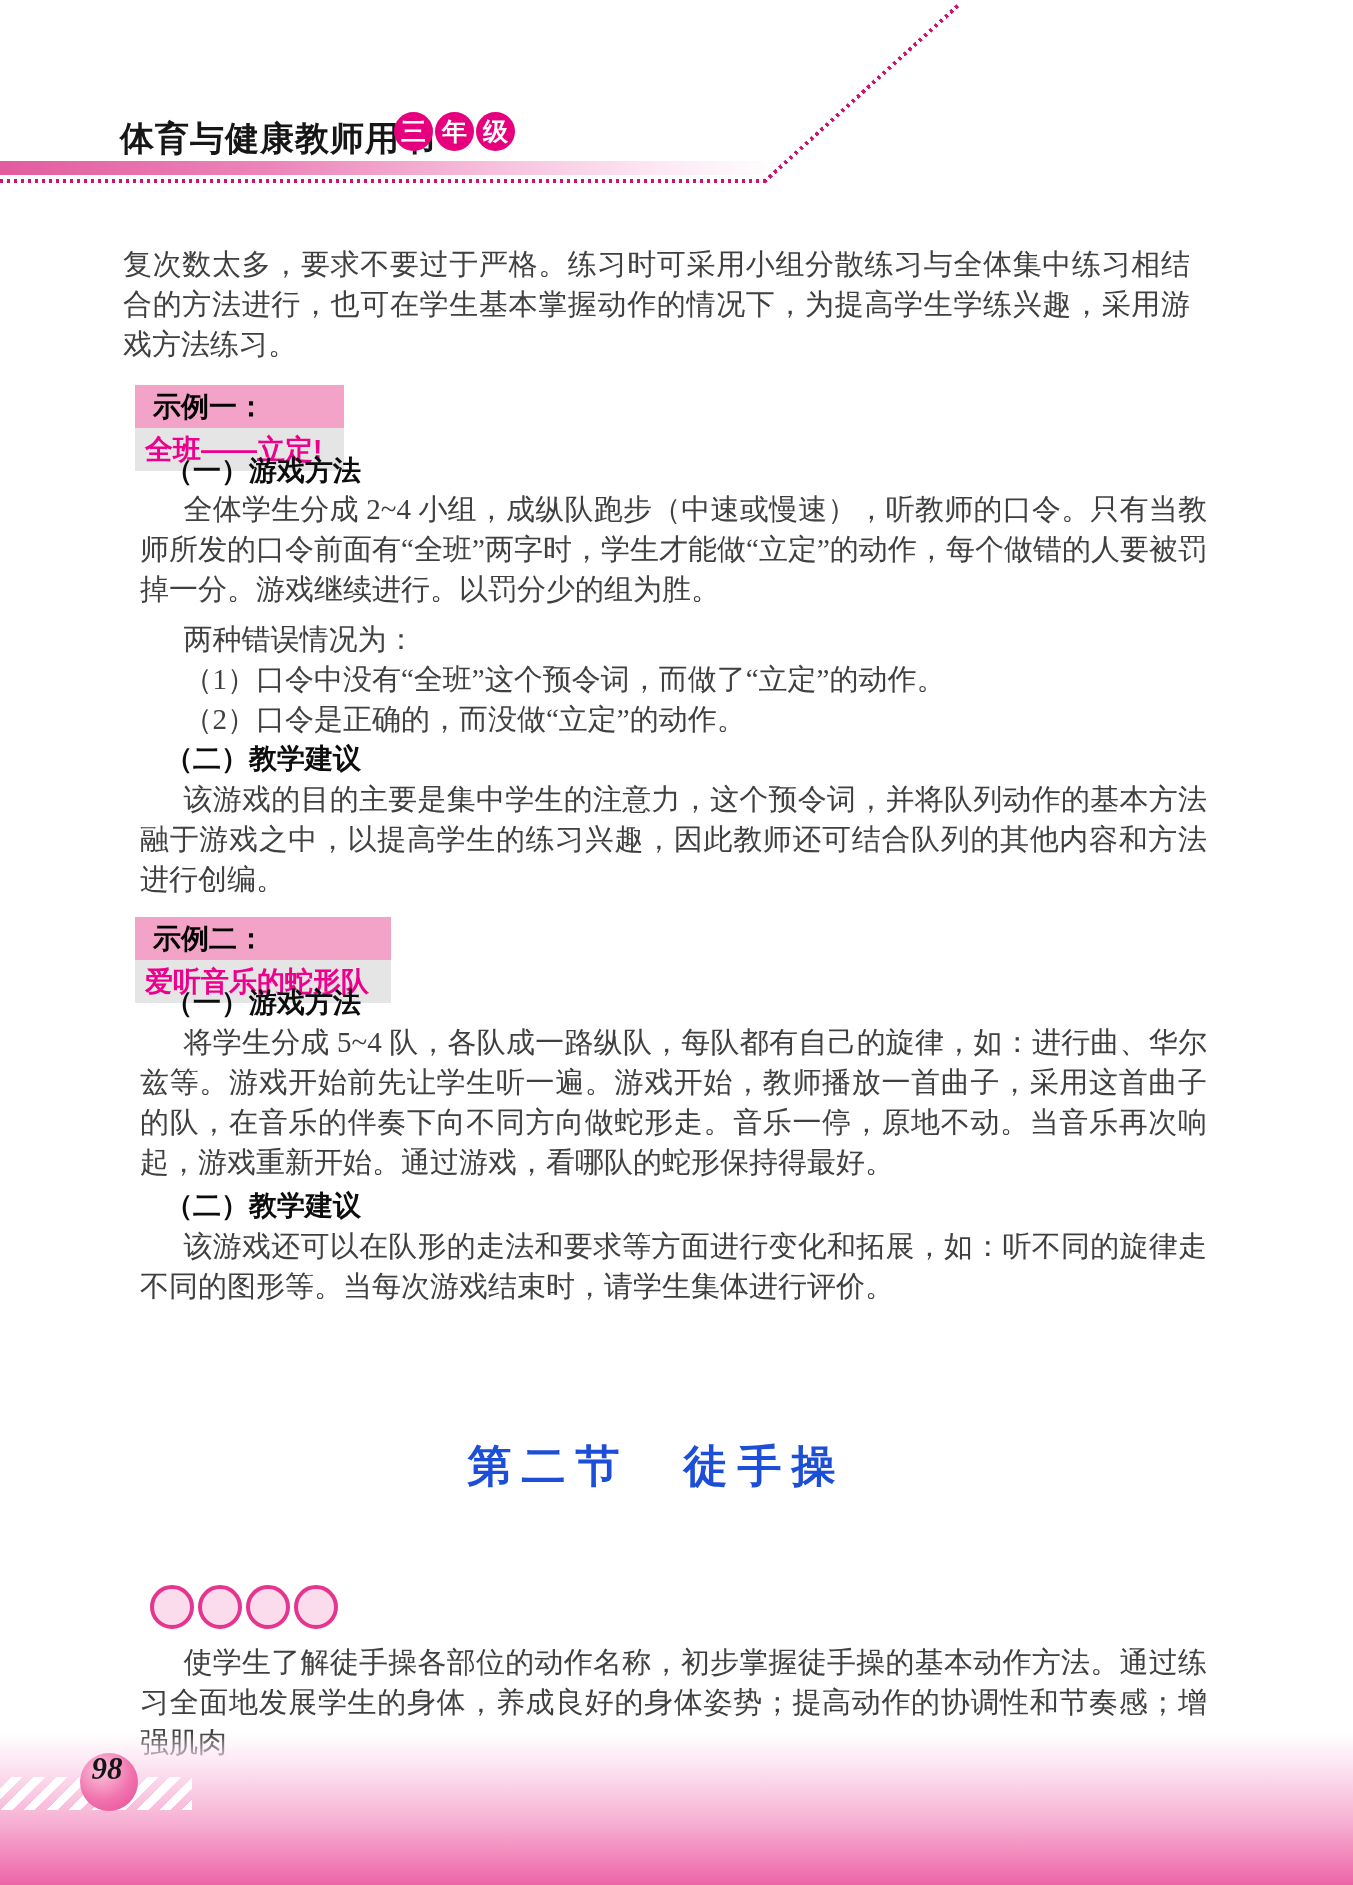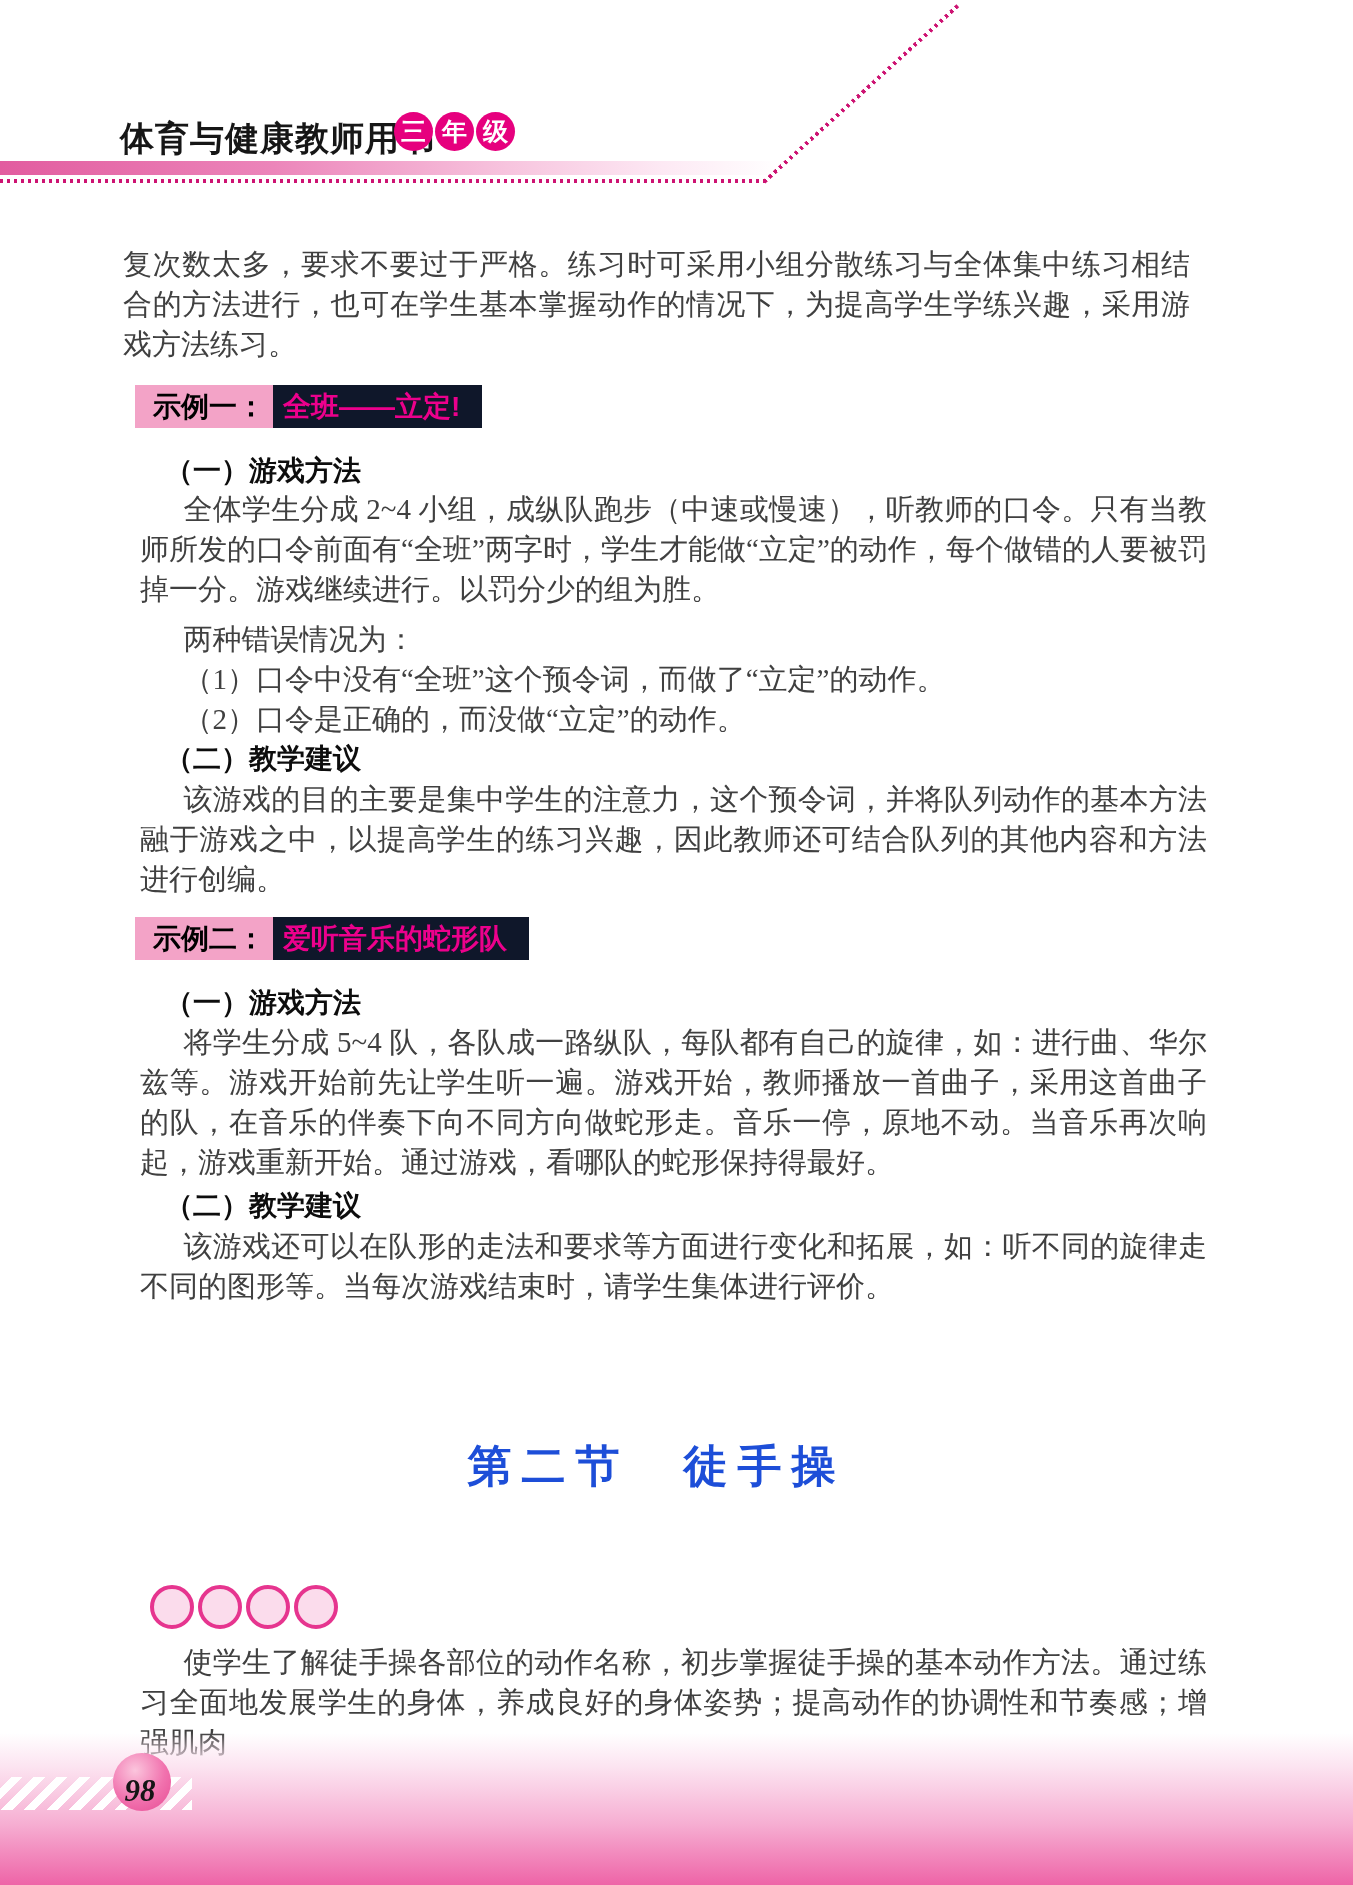--- a/index.html
+++ b/index.html
@@ -42,28 +42,28 @@
     font-size:29px; line-height:40px; text-align:justify; color:#404040;
   }
   .indent { text-indent:1.5em;margin-left:17px; }
   .subhead {
     position:absolute; left:123px; width:1067px; padding-left:42px;
     font-family:"Liberation Sans", sans-serif; font-weight:bold;
     font-size:28px; line-height:40px; color:#0d0d0d;
   }
 
   
-  .example-header { position:absolute; left:135px; height:43px; display:flex; }
+  .example-header { position:absolute; left:135px; height:43px; display:flex;flex-direction:column; }
   .example-label {
     background:#f3a3c7; color:#000;
     font-family:"Liberation Sans", sans-serif; font-weight:bold; font-size:28px;
     line-height:43px; padding:0 8px 0 18px; white-space:nowrap;
   }
   .example-title {
-    background:#0f172a; color:#ec008c;
+    background:#e5e5e5; color:#ec008c;
     font-family:"Liberation Sans", sans-serif; font-weight:bold; font-size:28px;
     line-height:43px; padding:0 22px 0 10px; white-space:nowrap;
   }
 
   
   .section-title {
     position:absolute; left:123px; width:1067px; top:1437px;
     text-align:center; font-family:"Liberation Serif", serif;
     font-weight:bold; font-size:44px; letter-spacing:10px; color:#1d4ed8;
   }
@@ -78,23 +78,23 @@
   
   .footer {
     position:absolute; left:0; top:1733px; width:1353px; height:152px;
     background:linear-gradient(to bottom,rgba(255,255,255,0) 0%,#fce4f1 22%,#f6aed2 60%,#ee64a7 100%);
   }
   .footer-stripes {
     position:absolute; left:0; top:44px; width:192px; height:33px;
     background:repeating-linear-gradient(135deg,rgba(255,255,255,0) 0 8px,#ffffff 8px 16px);
   }
   .page-ball {
-    position:absolute; left:113px; top:20px; width:58px; height:58px; border-radius:50%;
+    position:absolute; left:80px; top:20px; width:58px; height:58px; border-radius:50%;
     background:radial-gradient(circle at 38% 30%,#fbc5dd 0%,#f172ae 55%,#e74a93 100%);
-    display:flex; align-items:flex-end; justify-content:center;
+    display:flex; align-items:flex-start; justify-content:center;
   }
   .page-ball span {
     font-family:"Liberation Serif", serif; font-style:italic; font-weight:bold;
     font-size:31px; color:#151515; transform:translate(-2px,-2px);
   }
 </style>
 </head>
 <body>
 
 <div class="book-title">体育与健康教师用书</div>

